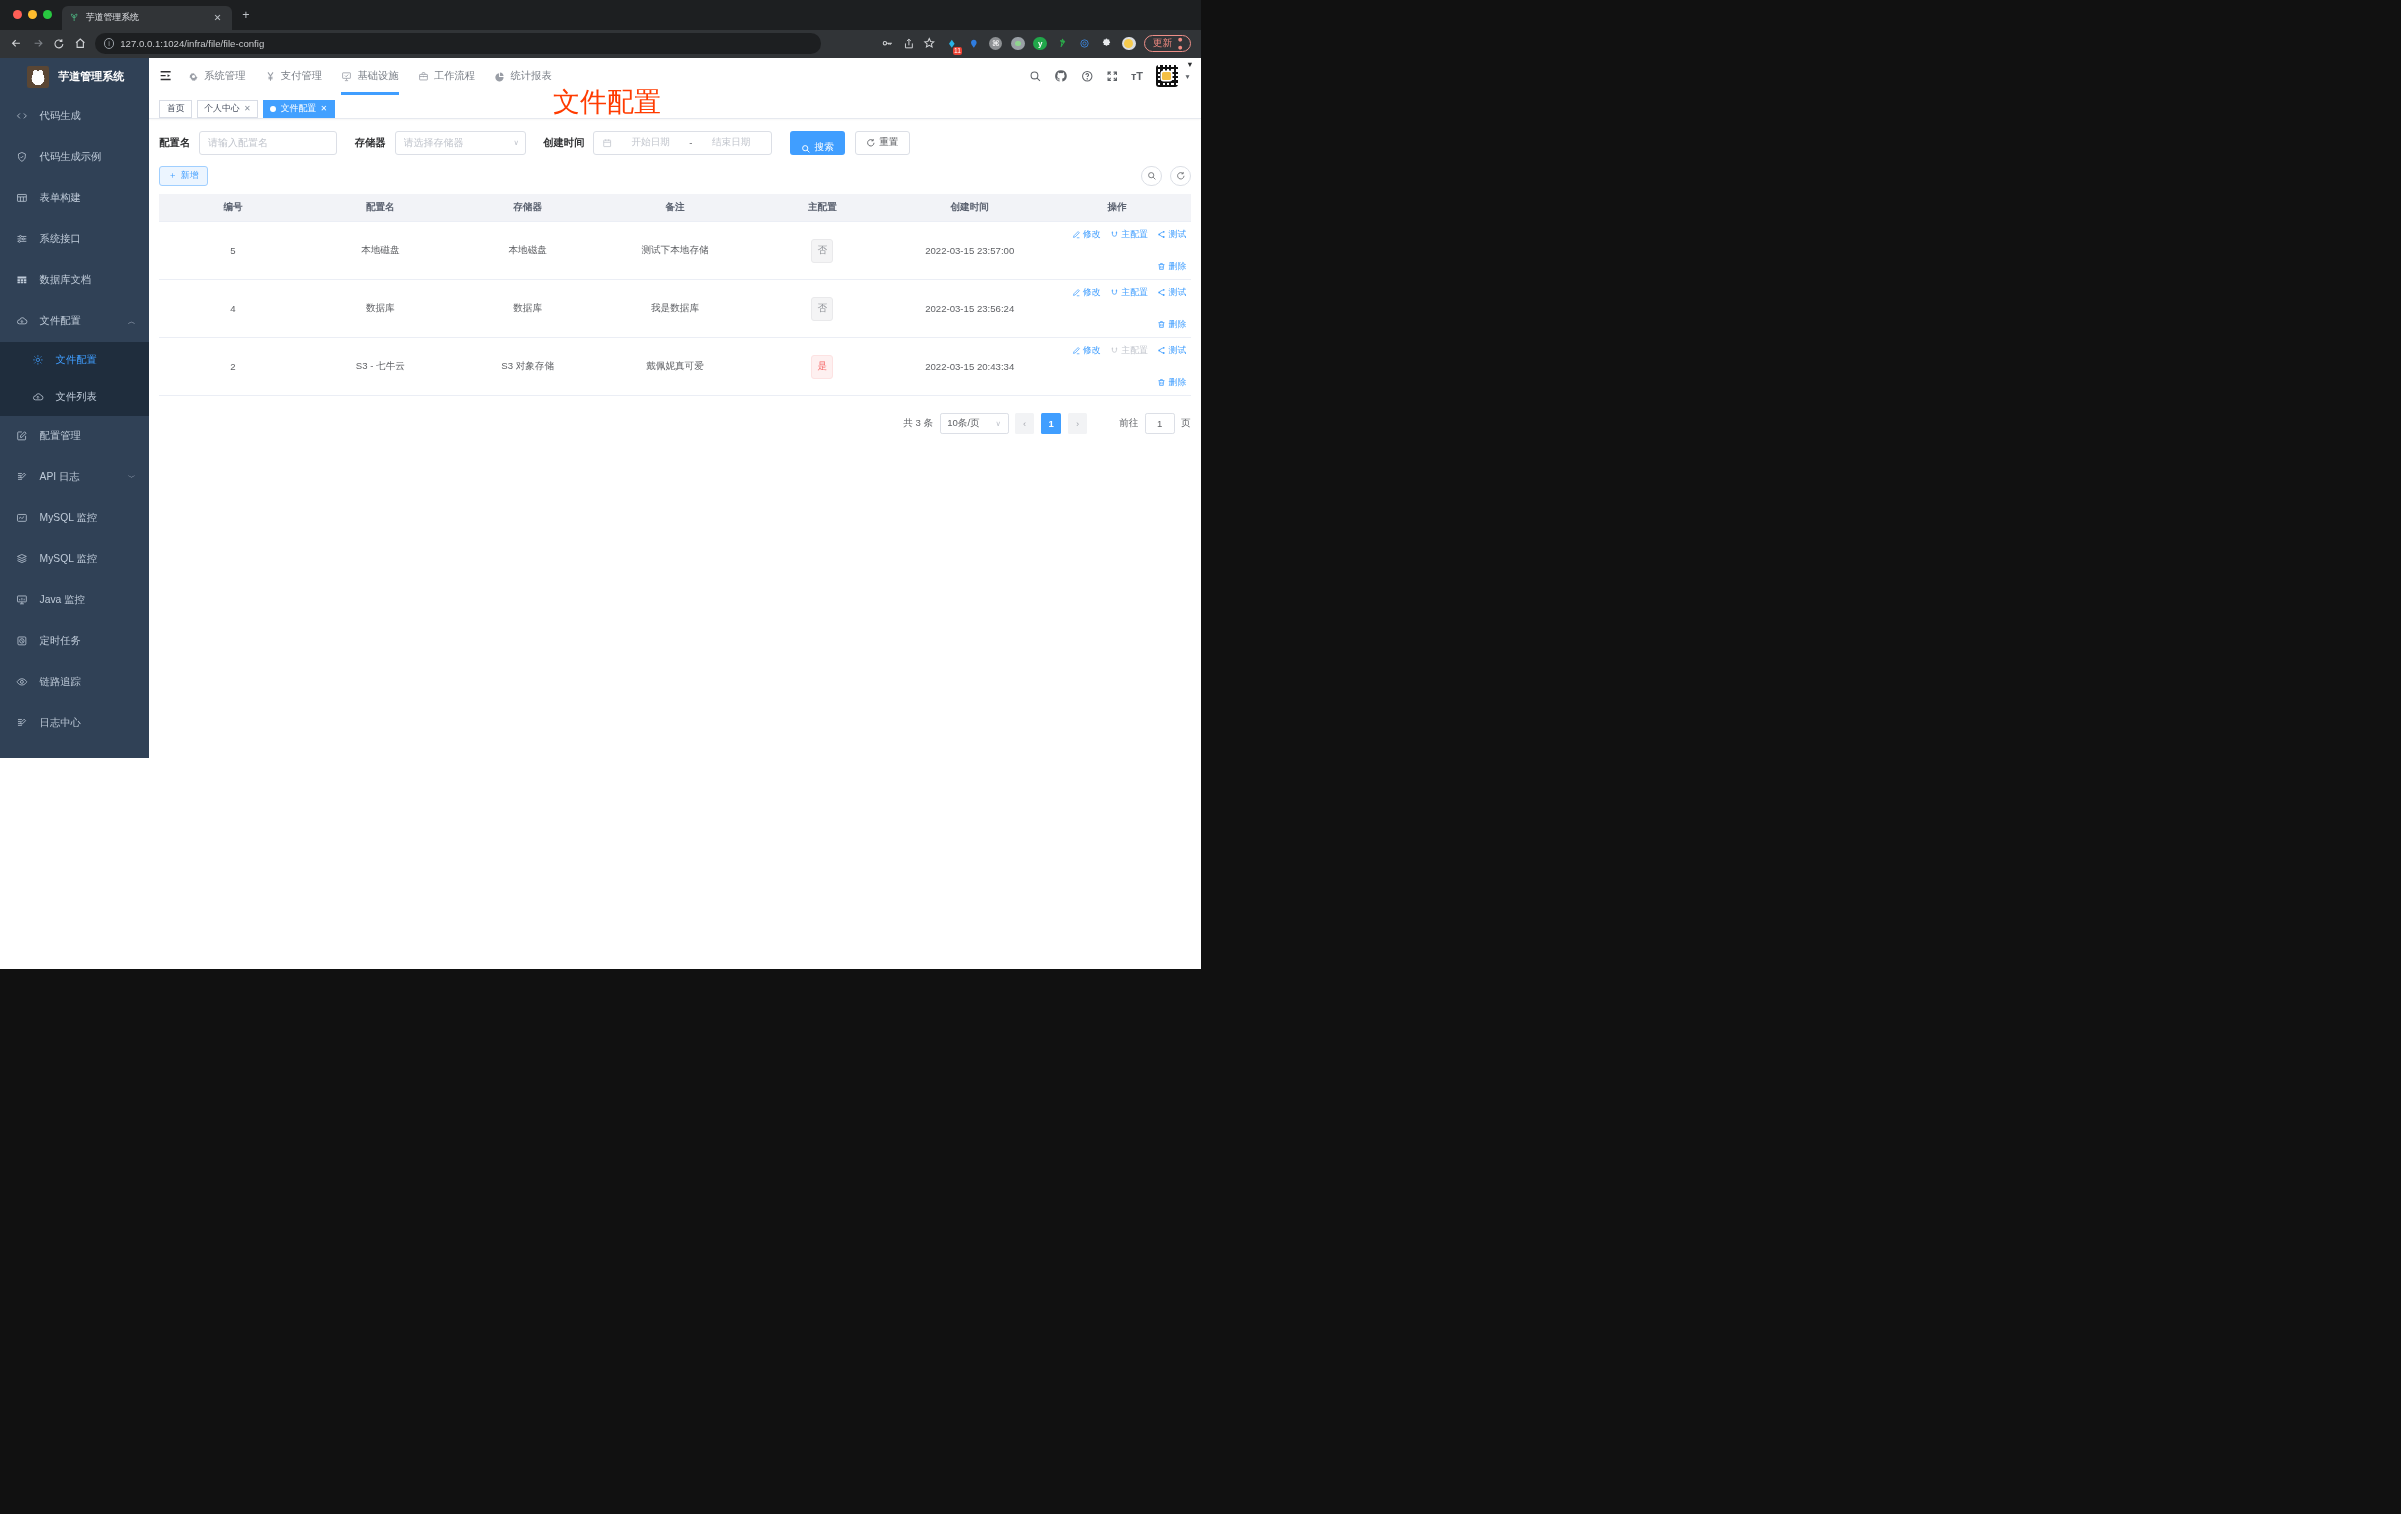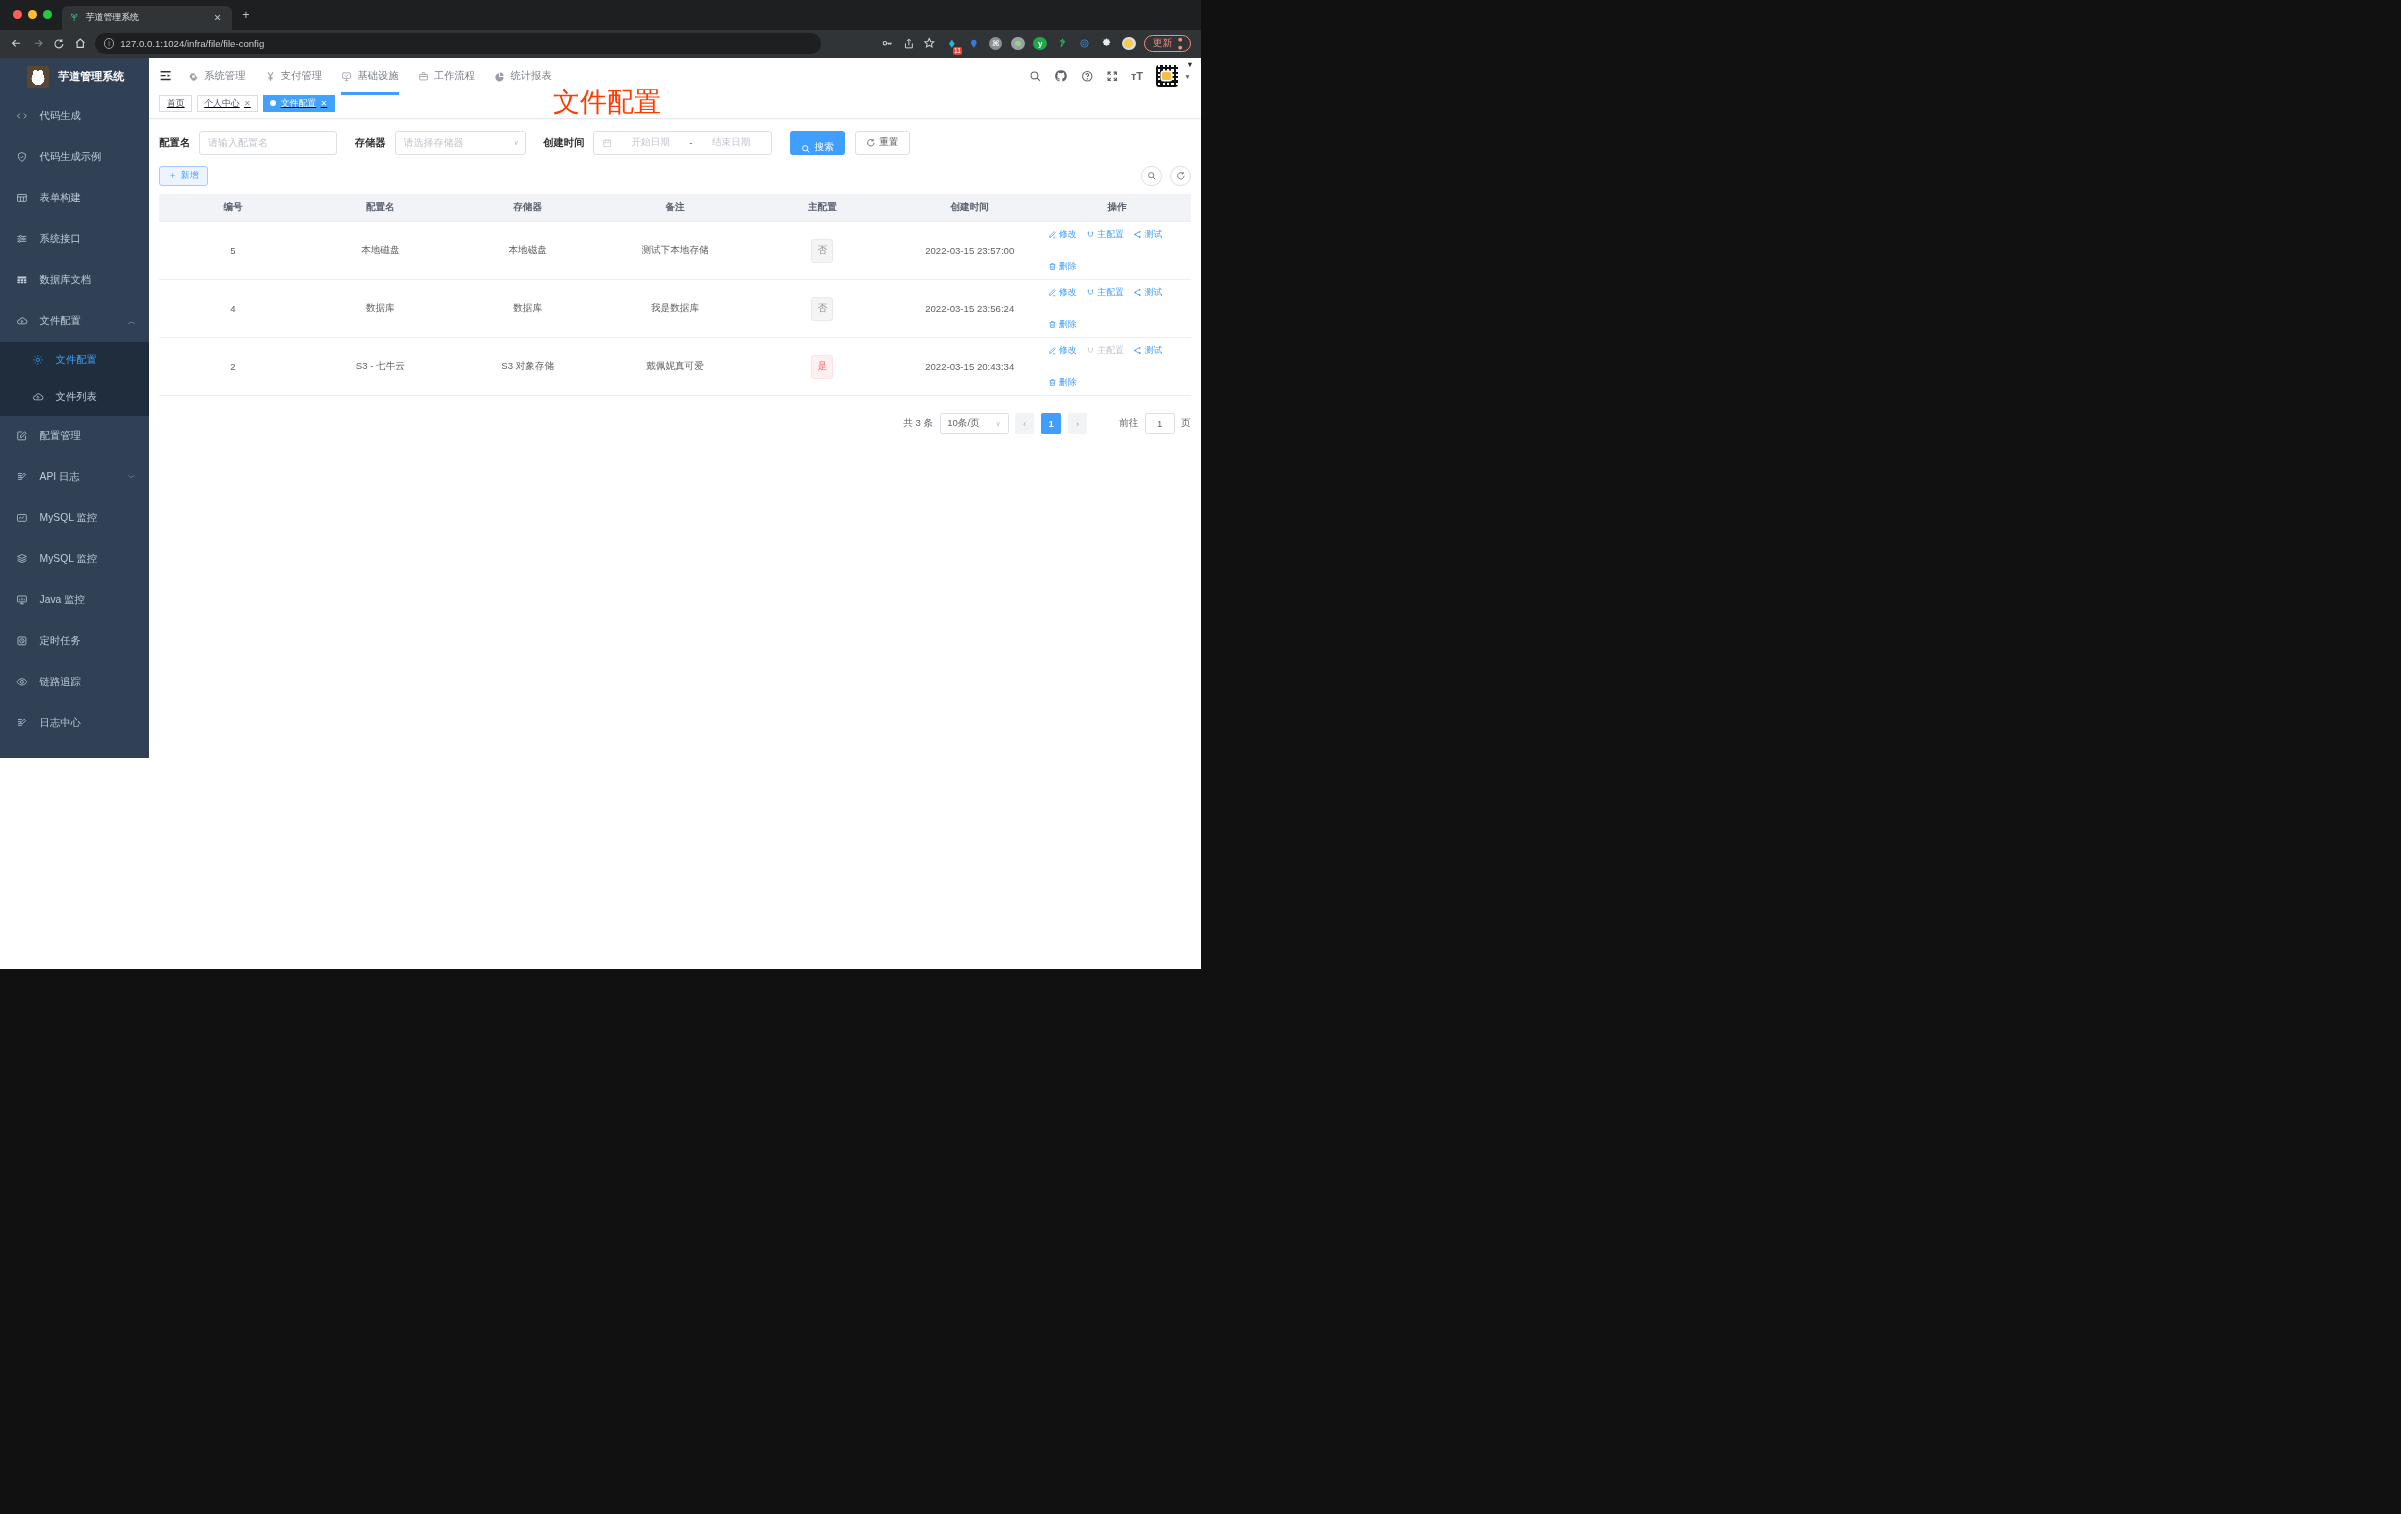--- a/index.html
+++ b/index.html
@@ -57,21 +57,21 @@
   .header-right { margin-left:auto; display:flex; align-items:center; gap:12.5px; color:#5f6368; }
   .hr-ic { display:flex; align-items:center; color:#5f6368; }
   .text-icon { font-size:11px; font-weight:bold; color:#5f6368; }
   .qr { width:22px; height:22px; border-radius:3px; position:relative;
         background:
          repeating-linear-gradient(0deg,#111 0 2.2px,transparent 2.2px 4.4px),
          repeating-linear-gradient(90deg,#111 0 2.2px,#fff 2.2px 4.4px); }
   .qr::after { content:""; position:absolute; left:6.6px; top:6.6px; width:8.9px; height:8.9px; background:#f5c044; border-radius:1.5px; box-shadow:0 0 0 1.5px #fff; }
   .av-caret { color:#5f6368; font-size:6.6px; margin-left:-5.9px; }
 
-  .tagbar { height:24px; display:flex; align-items:flex-start; gap:4.4px; padding:0 10.3px; border-bottom:0.7px solid #e6e9ef; box-shadow:0 0.7px 2.2px rgba(0,21,41,.06); position:relative;text-decoration:underline; }
+  .tagbar { height:24px; display:flex; align-items:flex-end; gap:4.4px; padding:0 10.3px; border-bottom:0.7px solid #e6e9ef; box-shadow:0 0.7px 2.2px rgba(0,21,41,.06); position:relative; }
   .tag { height:17.7px; display:inline-flex; align-items:center; gap:4.4px; padding:0 6.6px; border:0.7px solid #d8dce5; background:#fff; color:#495060; font-size:8.9px; cursor:pointer; }
   .tag .t-close { font-size:8px; color:#8a919c; }
   .tag.active { background:#42a0ff; border-color:#42a0ff; color:#fff; }
   .tag.active .t-close { color:#fff; }
   .t-dot { width:5.9px; height:5.9px; border-radius:50%; background:#fff; }
 
   .annotation { position:absolute; left:404px; top:26.6px; font-size:27px; font-weight:500; z-index:15; pointer-events:none; }
 
   
   .content { padding:12.5px 10.3px 0; }
@@ -94,21 +94,21 @@
   .right-circles { margin-left:auto; display:flex; gap:8px; }
   .circle-btn { width:20.7px; height:20.7px; border-radius:50%; border:0.7px solid #dcdfe6; background:#fff; color:#606266; display:flex; align-items:center; justify-content:center; cursor:pointer; }
 
   .tbl { width:100%; font-size:9.6px; color:#606266; }
   .thead { display:flex; align-items:center; height:28px; background:#f2f3f7; font-weight:bold; color:#5b6270; border-bottom:0.7px solid #ebeef5; }
   .th, .td { flex:1; text-align:center; padding:0 4.4px; }
   .trow { display:flex; align-items:center; min-height:58px; border-bottom:0.7px solid #ebeef5; }
   .pill { display:inline-flex; align-items:center; justify-content:center; min-width:20.7px; height:23.6px; padding:0 5.2px; border-radius:3px; font-size:9.6px; }
   .pill-info { background:#f4f4f5; border:0.7px solid #e9e9eb; color:#909399; }
   .pill-danger { background:#fef0f0; border:0.7px solid #fde2e2; color:#f56c6c; }
-  .ops { display:flex; flex-direction:column; align-items:flex-start; gap:19px; }
+  .ops { display:flex; flex-direction:column; align-items:flex-end; gap:19px; }
   .ops-line { display:flex; gap:9.6px; }
   .op { color:#409eff; font-size:8.9px; display:inline-flex; align-items:center; gap:2.2px; cursor:pointer; white-space:nowrap; }
   .op svg { flex-shrink:0; }
   .op.disabled { color:#c0c4cc; cursor:default; }
 
   .pagination { display:flex; justify-content:flex-end; align-items:center; gap:6.6px; margin-top:17px; font-size:9.6px; color:#606266; }
   .psize { width:69px; height:20.7px; border:0.7px solid #dcdfe6; border-radius:2.2px; display:flex; align-items:center; justify-content:space-between; padding:0 6.6px; color:#606266; cursor:pointer; }
   .psize .sel-caret2 { color:#c0c4cc; font-size:7.4px; }
   .pbtn { width:19px; height:20.7px; background:#f2f3f5; border-radius:1.5px; display:flex; align-items:center; justify-content:center; color:#a8abb2; cursor:pointer; }
   .pcur { width:20.7px; height:20.7px; background:#409eff; color:#fff; border-radius:1.5px; display:flex; align-items:center; justify-content:center; font-weight:bold; cursor:pointer; }

